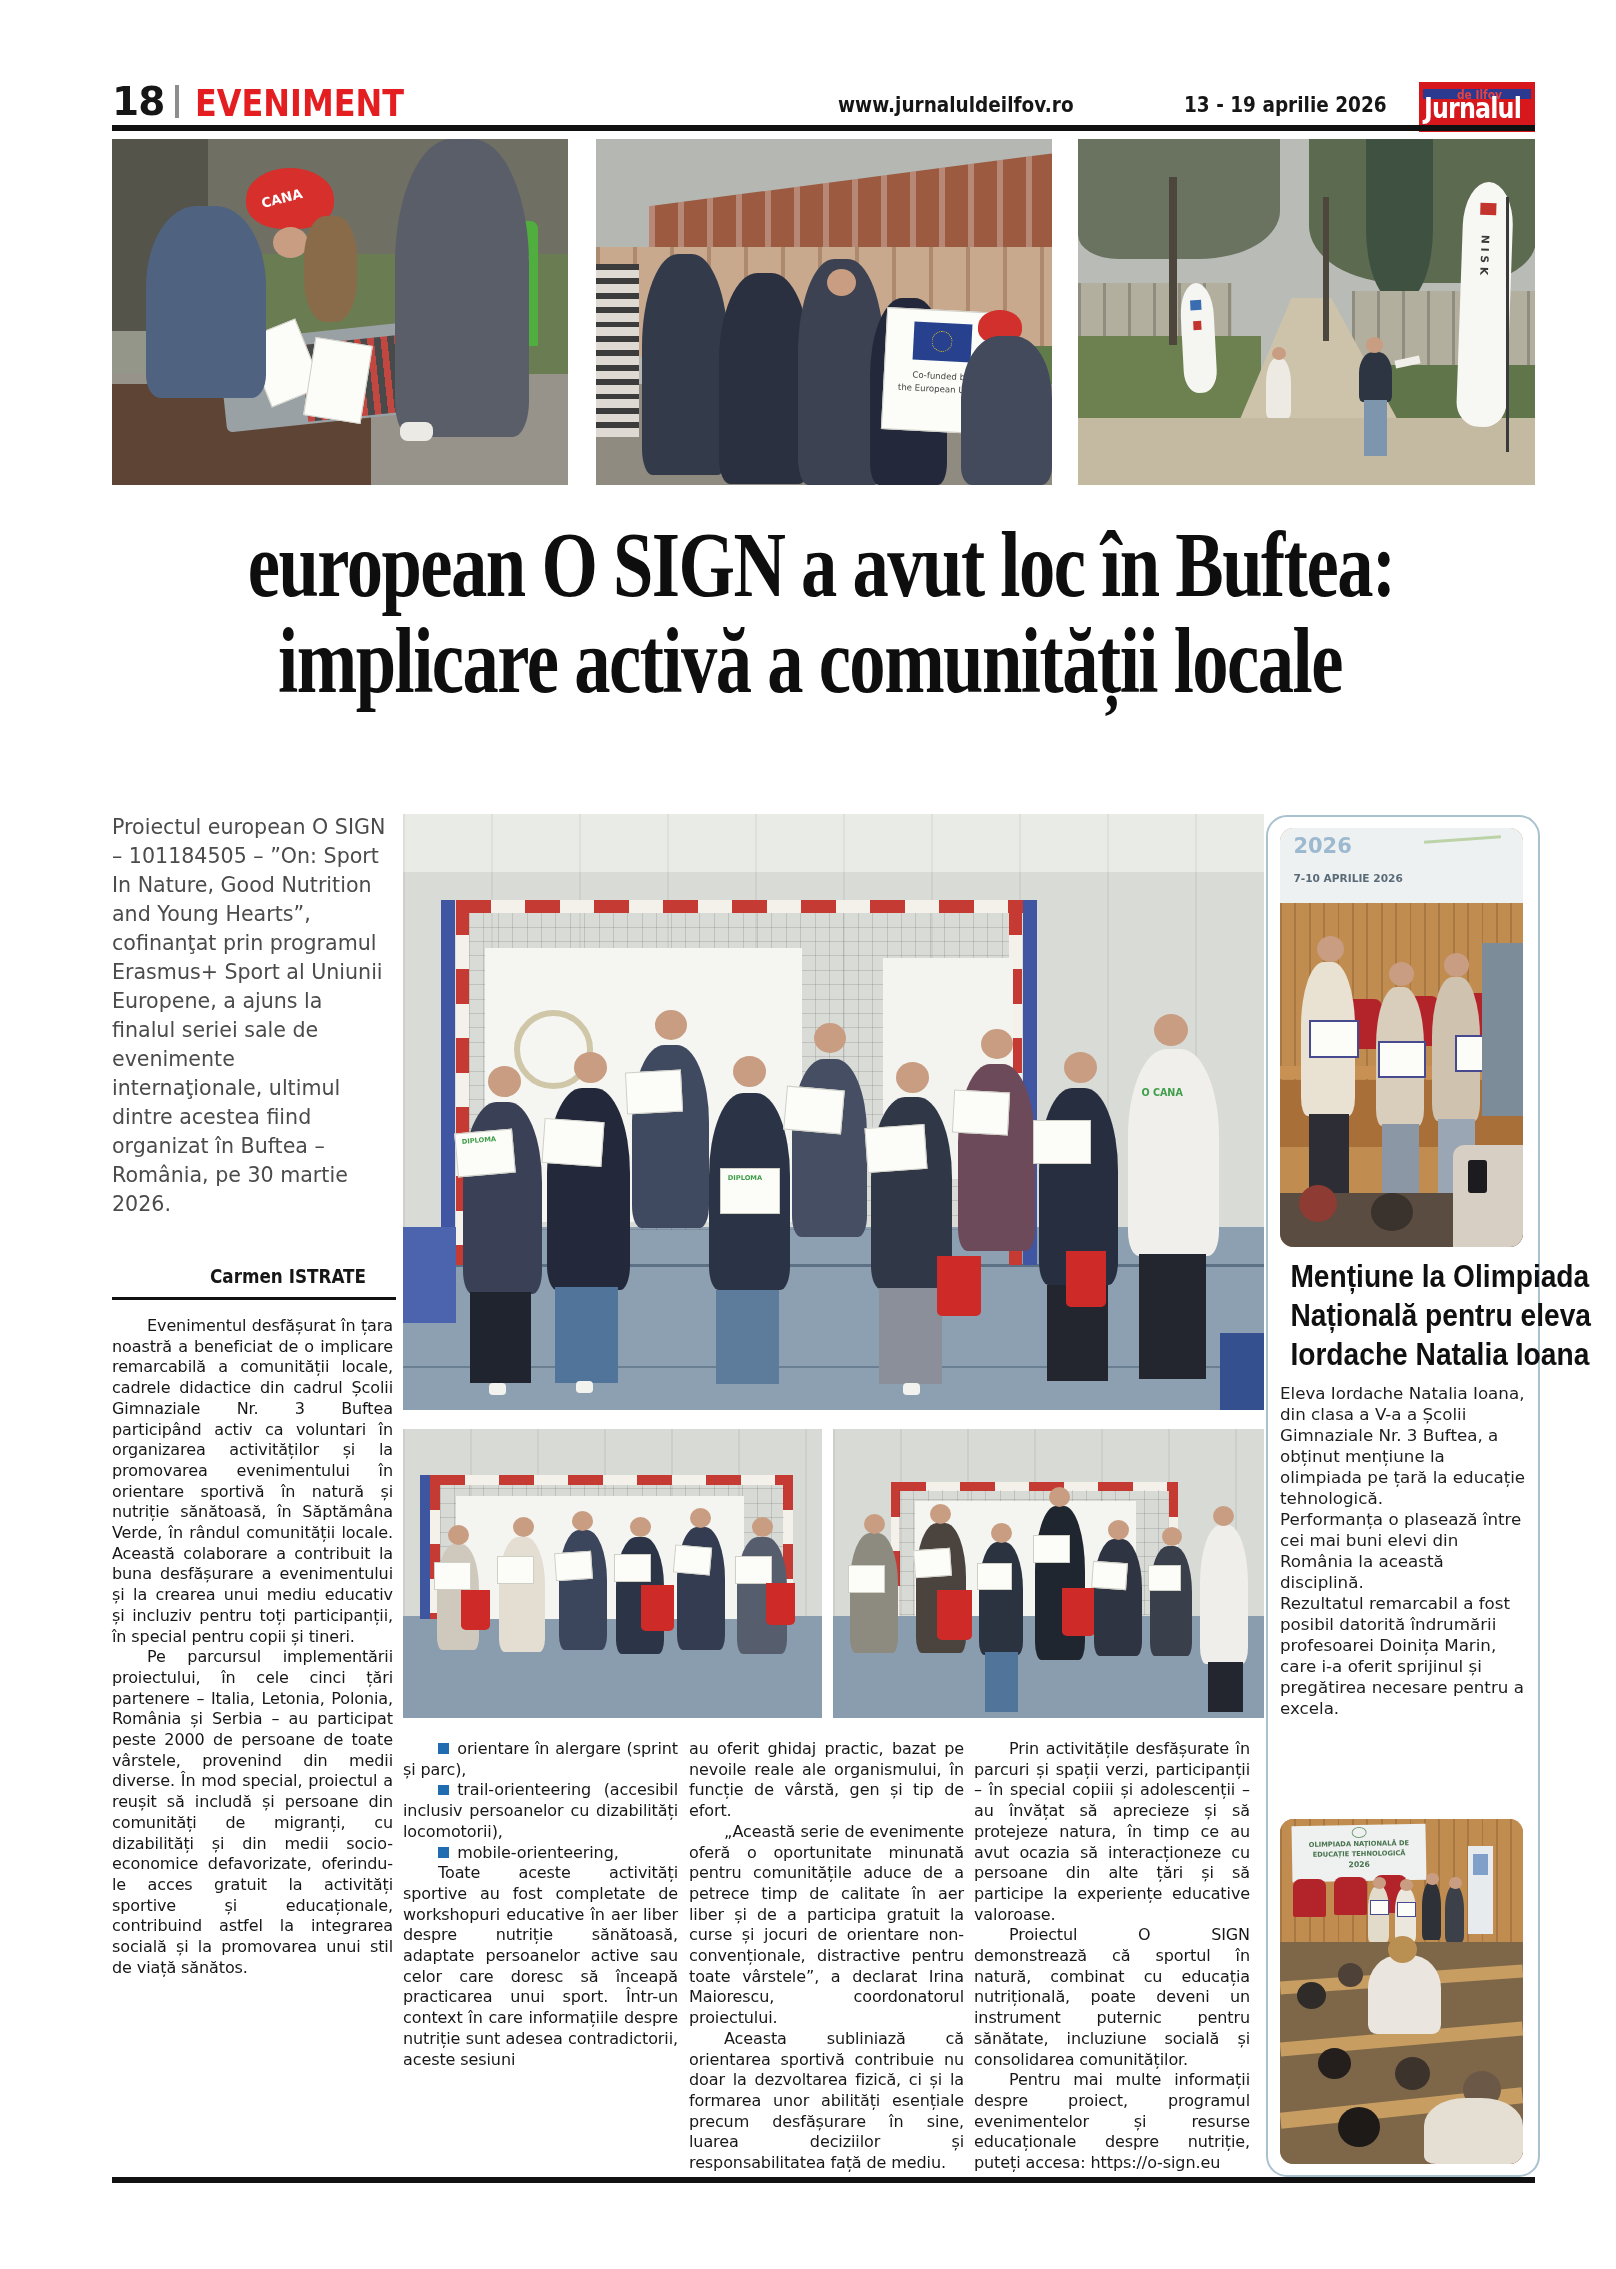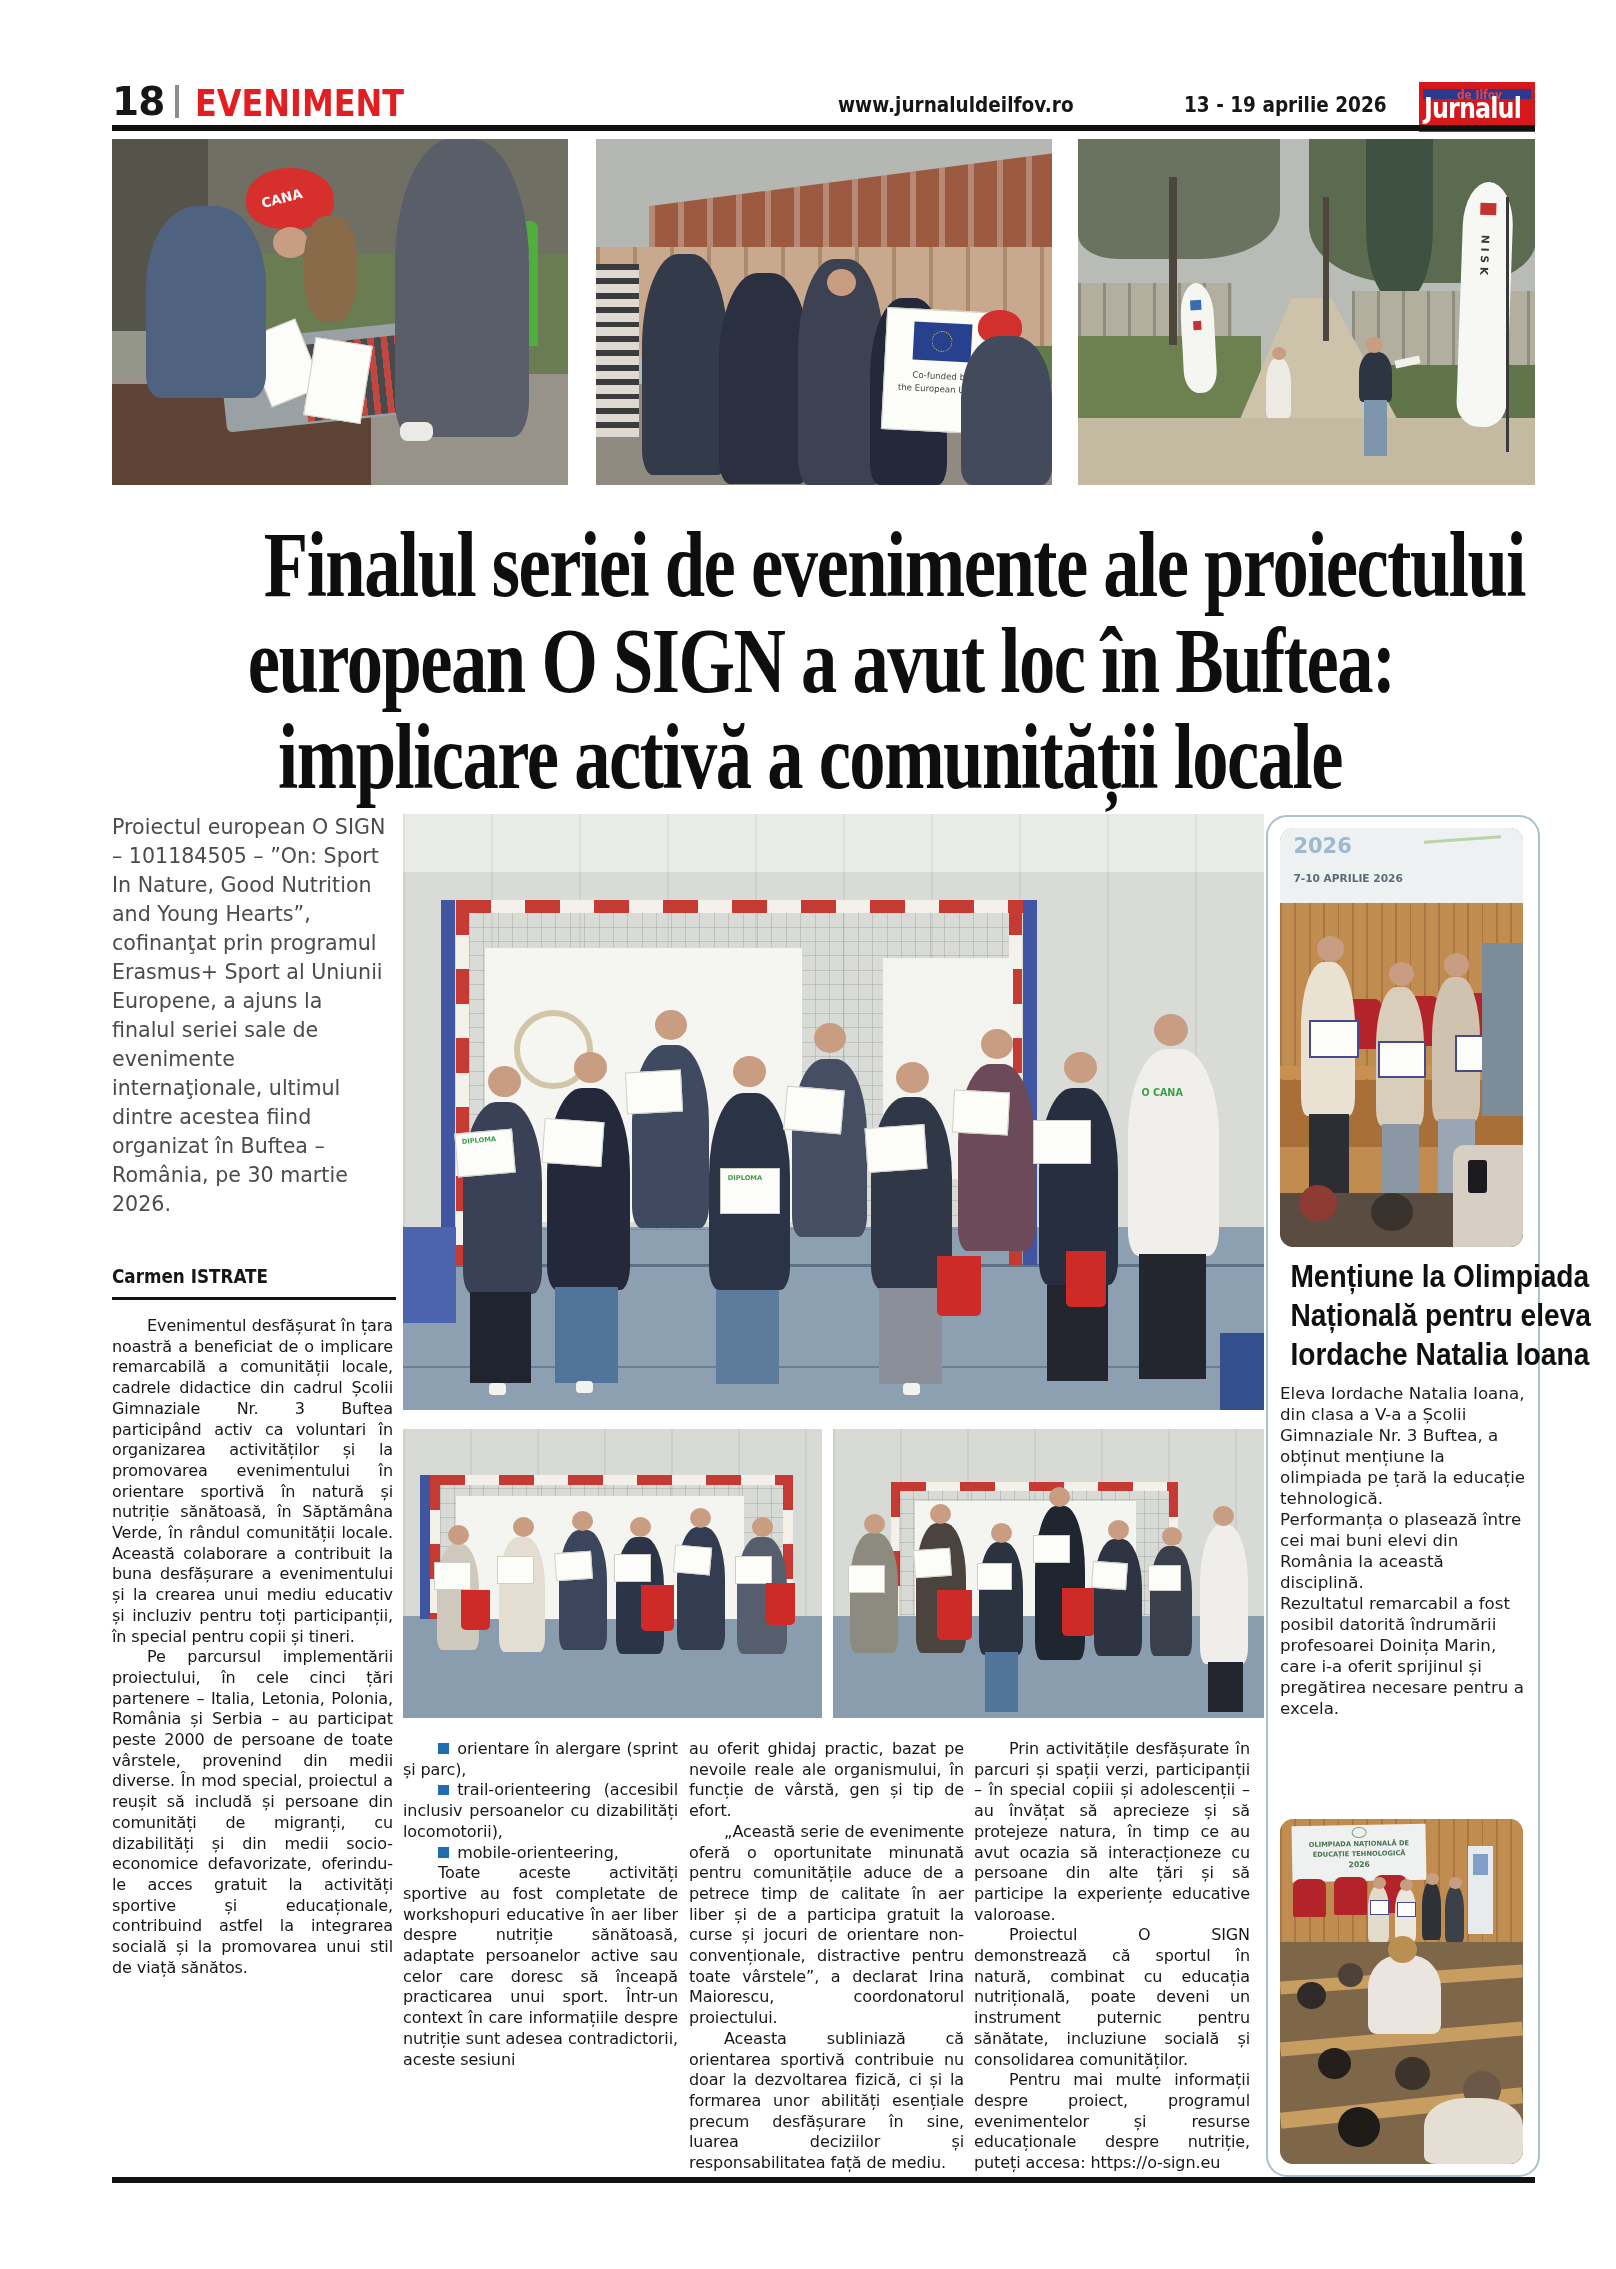--- a/index.html
+++ b/index.html
@@ -142,28 +142,27 @@
     <div class="head" style="left:288px;top:198px;width:17.3px;height:16.3px;"></div>
     <div class="abs" style="left:317px;top:219px;width:25px;height:7.7px;background:#f0efe9;transform:rotate(-12deg);"></div>
     <div class="abs" style="left:382px;top:43px;width:50px;height:245px;background:#f7f7f4;border-radius:50% 50% 45% 45%/18% 18% 10% 10%;transform:rotate(2deg);">
       <div class="abs" style="left:17.3px;top:21px;width:15.4px;height:11.5px;background:#c4342e;"></div>
       <div class="abs" style="left:17.3px;top:53px;writing-mode:vertical-rl;font-size:10.6px;color:#3a3a3a;font-weight:bold;letter-spacing:3.8px;">NISK</div>
     </div>
     <div class="abs" style="left:428px;top:58px;width:2.9px;height:255px;background:#3a3a3a;"></div>
   </div>
 
   <div class="hl-wrap">
-    <div class="hl-line"><span>Finalul seriei de evenimente ale proiectului</span></div>
     <div class="hl-line"><span>european O SIGN a avut loc în Buftea:</span></div>
     <div class="hl-line"><span>implicare activă a comunității locale</span></div>
   </div>
 
   <div class="abs intro" style="left:112px;top:813px;width:279px;">Proiectul european O SIGN – 101184505 – ”On: Sport In Nature, Good Nutrition and Young Hearts”, cofinanţat prin programul Erasmus+ Sport al Uniunii Europene, a ajuns la finalul seriei sale de evenimente internaţionale, ultimul dintre acestea fiind organizat în Buftea – România, pe 30 martie 2026.</div>
 
-  <div class="abs" style="left:112px;top:1264px;width:284px;border-bottom:3.8px solid #111;padding-bottom:8.6px;">
+  <div class="abs" style="left:112px;top:1264px;width:284px;border-bottom:3.8px solid #111;padding-bottom:8.6px;text-align:right;">
     <span class="cond bold" style="font-size:20px;">Carmen ISTRATE</span>
   </div>
 
   <div class="abs bodycol" style="left:112px;top:1316px;width:281px;">
     <p>Evenimentul desfășurat în țara noastră a beneficiat de o implicare remarcabilă a comunității locale, cadrele didactice din cadrul Școlii Gimnaziale Nr. 3 Buftea participând activ ca voluntari în organizarea activităților și la promovarea evenimentului în orientare sportivă în natură și nutriție sănătoasă, în Săptămâna Verde, în rândul comunității locale. Această colaborare a contribuit la buna desfășurare a evenimentului și la crearea unui mediu educativ și incluziv pentru toți participanții, în special pentru copii și tineri.</p>
     <p>Pe parcursul implementării proiectului, în cele cinci țări partenere – Italia, Letonia, Polonia, România și Serbia – au participat peste 2000 de persoane de toate vârstele, provenind din medii diverse. În mod special, proiectul a reușit să includă și persoane din comunități de migranți, cu dizabilități și din medii socio-economice defavorizate, oferindu-le acces gratuit la activități sportive și educaționale, contribuind astfel la integrarea socială și la promovarea unui stil de viață sănătos.</p>
   </div>
 
   <div class="photo" style="left:403px;top:814px;width:861px;height:596px;background:#d9dbd7;">
     <div class="abs" style="left:0;top:0;width:861px;height:58px;background:#e9ebe7;"></div>

